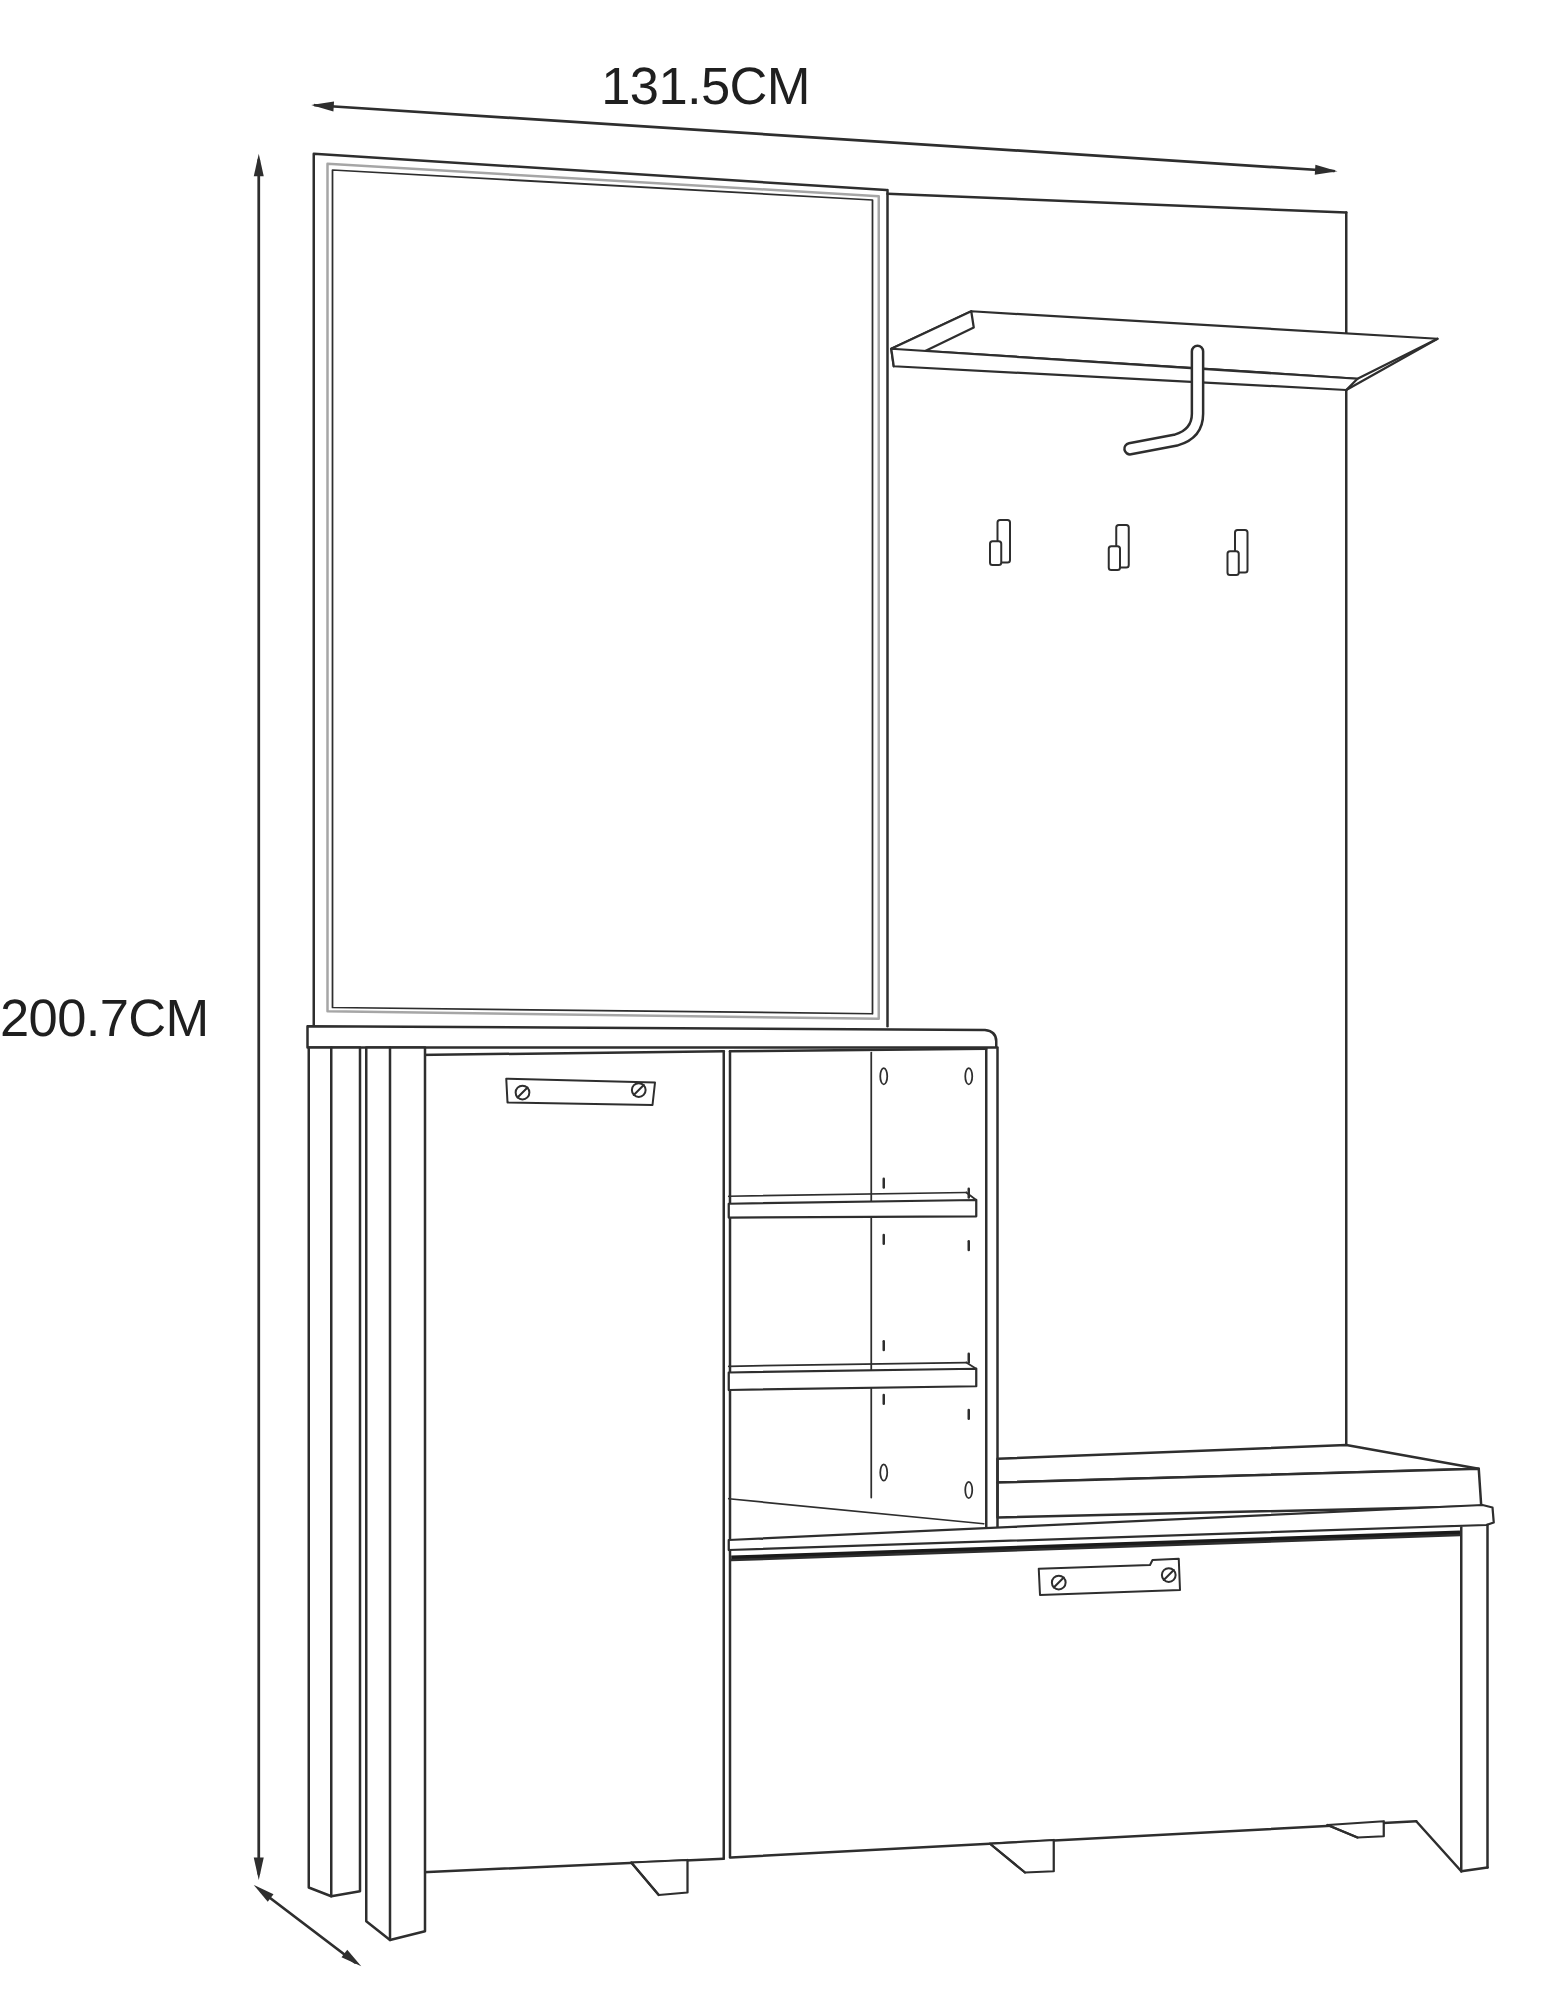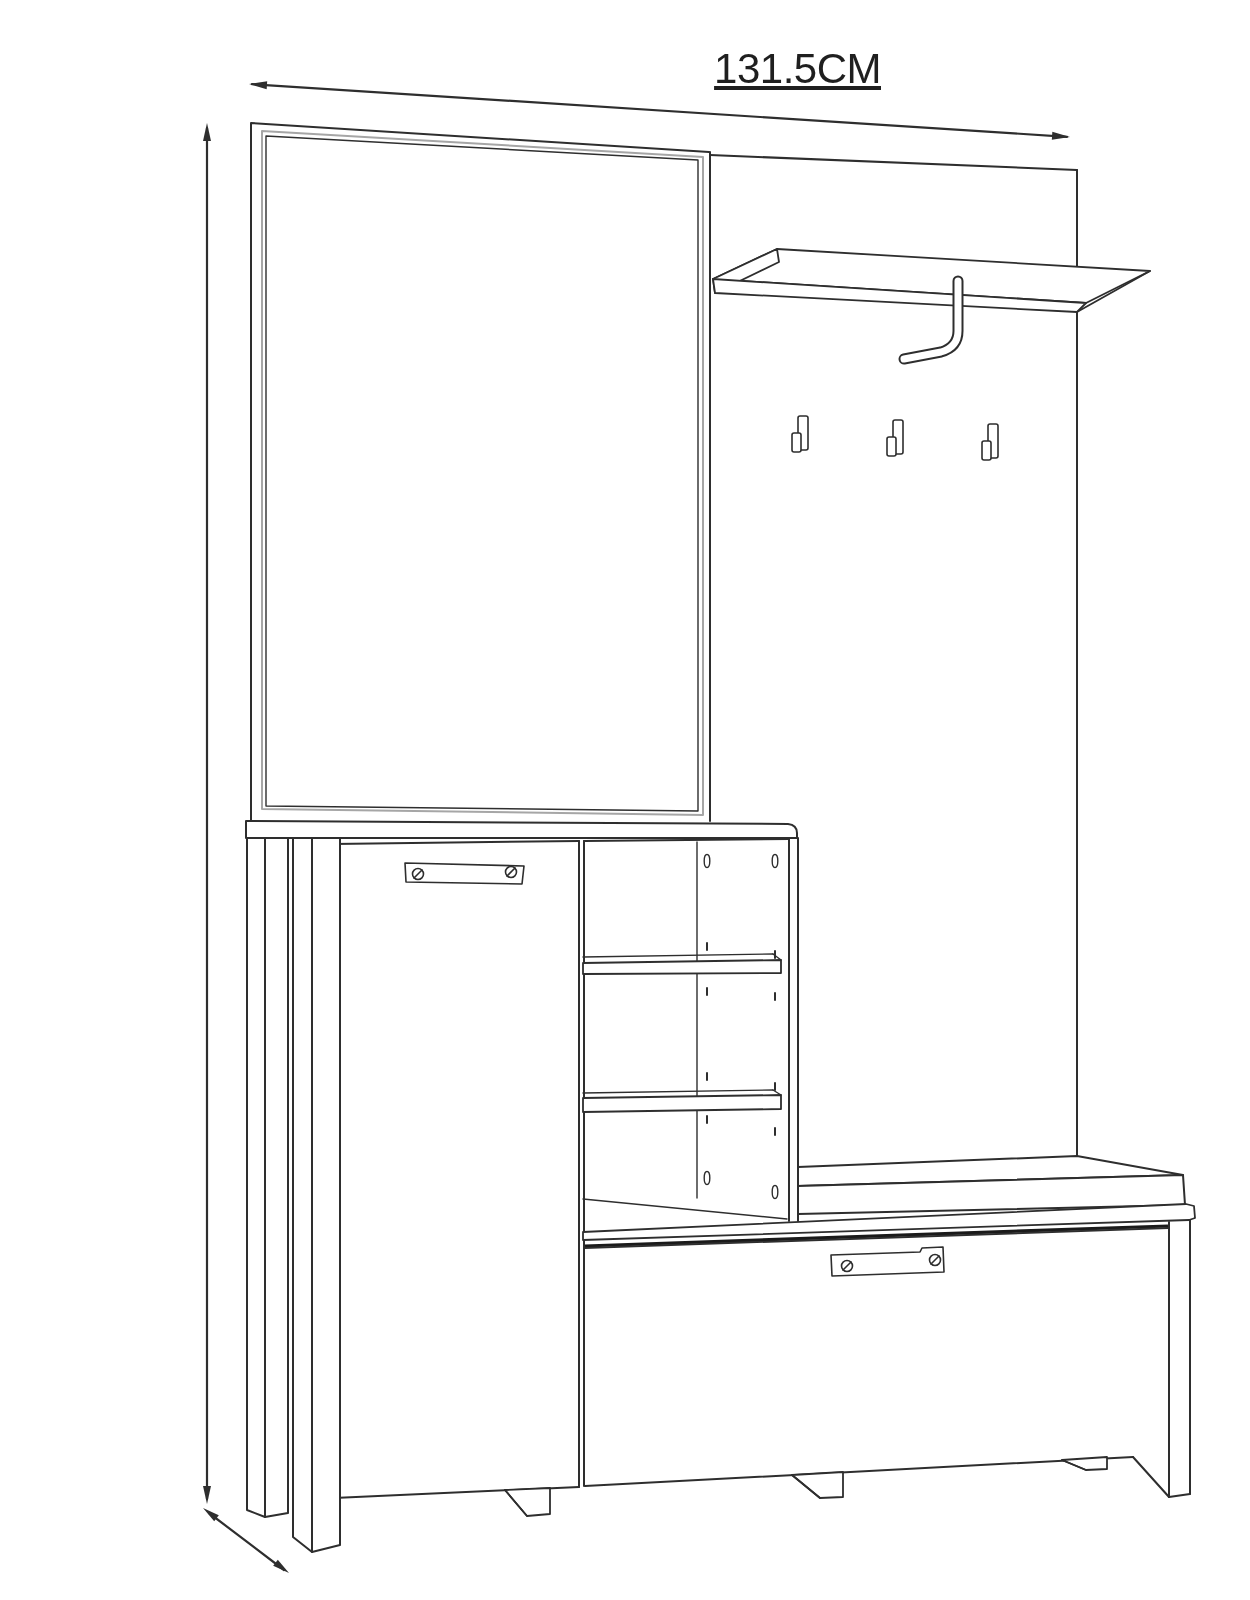--- a/index.html
+++ b/index.html
@@ -7,21 +7,21 @@
     --background:#ffffff; --text:#1f1f1f;
   }
   html,body{margin:0;padding:0;background:var(--background);}
   .canvas{
     position:relative;width:1250px;height:1600px;background:var(--background);
     font-family:"Liberation Sans", sans-serif;overflow:hidden;
   }
   .canvas svg{position:absolute;left:0;top:0;}
   .dim-label{
     position:absolute;font-size:42px;line-height:1;color:var(--text);
-    letter-spacing:-0.5px;text-align:right;white-space:nowrap;text-decoration:underline;
+    letter-spacing:-0.5px;text-align:left;white-space:nowrap;
   }
   #label-width{left:481px;top:48px;width:400px;}
   #label-height{left:0px;top:794px;width:222px;}
   #label-depth{left:20px;top:1534px;width:300px;}
   
   .ln{stroke:var(--line);fill:none;stroke-width:2;stroke-linecap:round;stroke-linejoin:round;}
   .w1{stroke-width:1.4}.w15{stroke-width:1.6}.w18{stroke-width:1.8}.w22{stroke-width:2.2}
   .dark{stroke:var(--line-dark);stroke-width:3.2}
   .soft{stroke:var(--line-soft)}
   .fw{fill:var(--background);}
@@ -194,13 +194,14 @@
       <polygon class="ln fw" points="247,838 288,838 288,1513 265,1517 247,1510"></polygon>
       <line class="ln" x1="265" y1="838" x2="265" y2="1517"></line>
     </g>
     <g>
       <polygon class="ln fw" points="293,838 340,838 340,1545 312,1552 293,1537"></polygon>
       <line class="ln" x1="312" y1="838" x2="312" y2="1552"></line>
     </g>
   </svg>
 
   <div id="label-width" class="dim-label">131.5CM</div>
+  <div id="label-height" class="dim-label">200.7CM</div>
 </div>
 
 </body></html>

